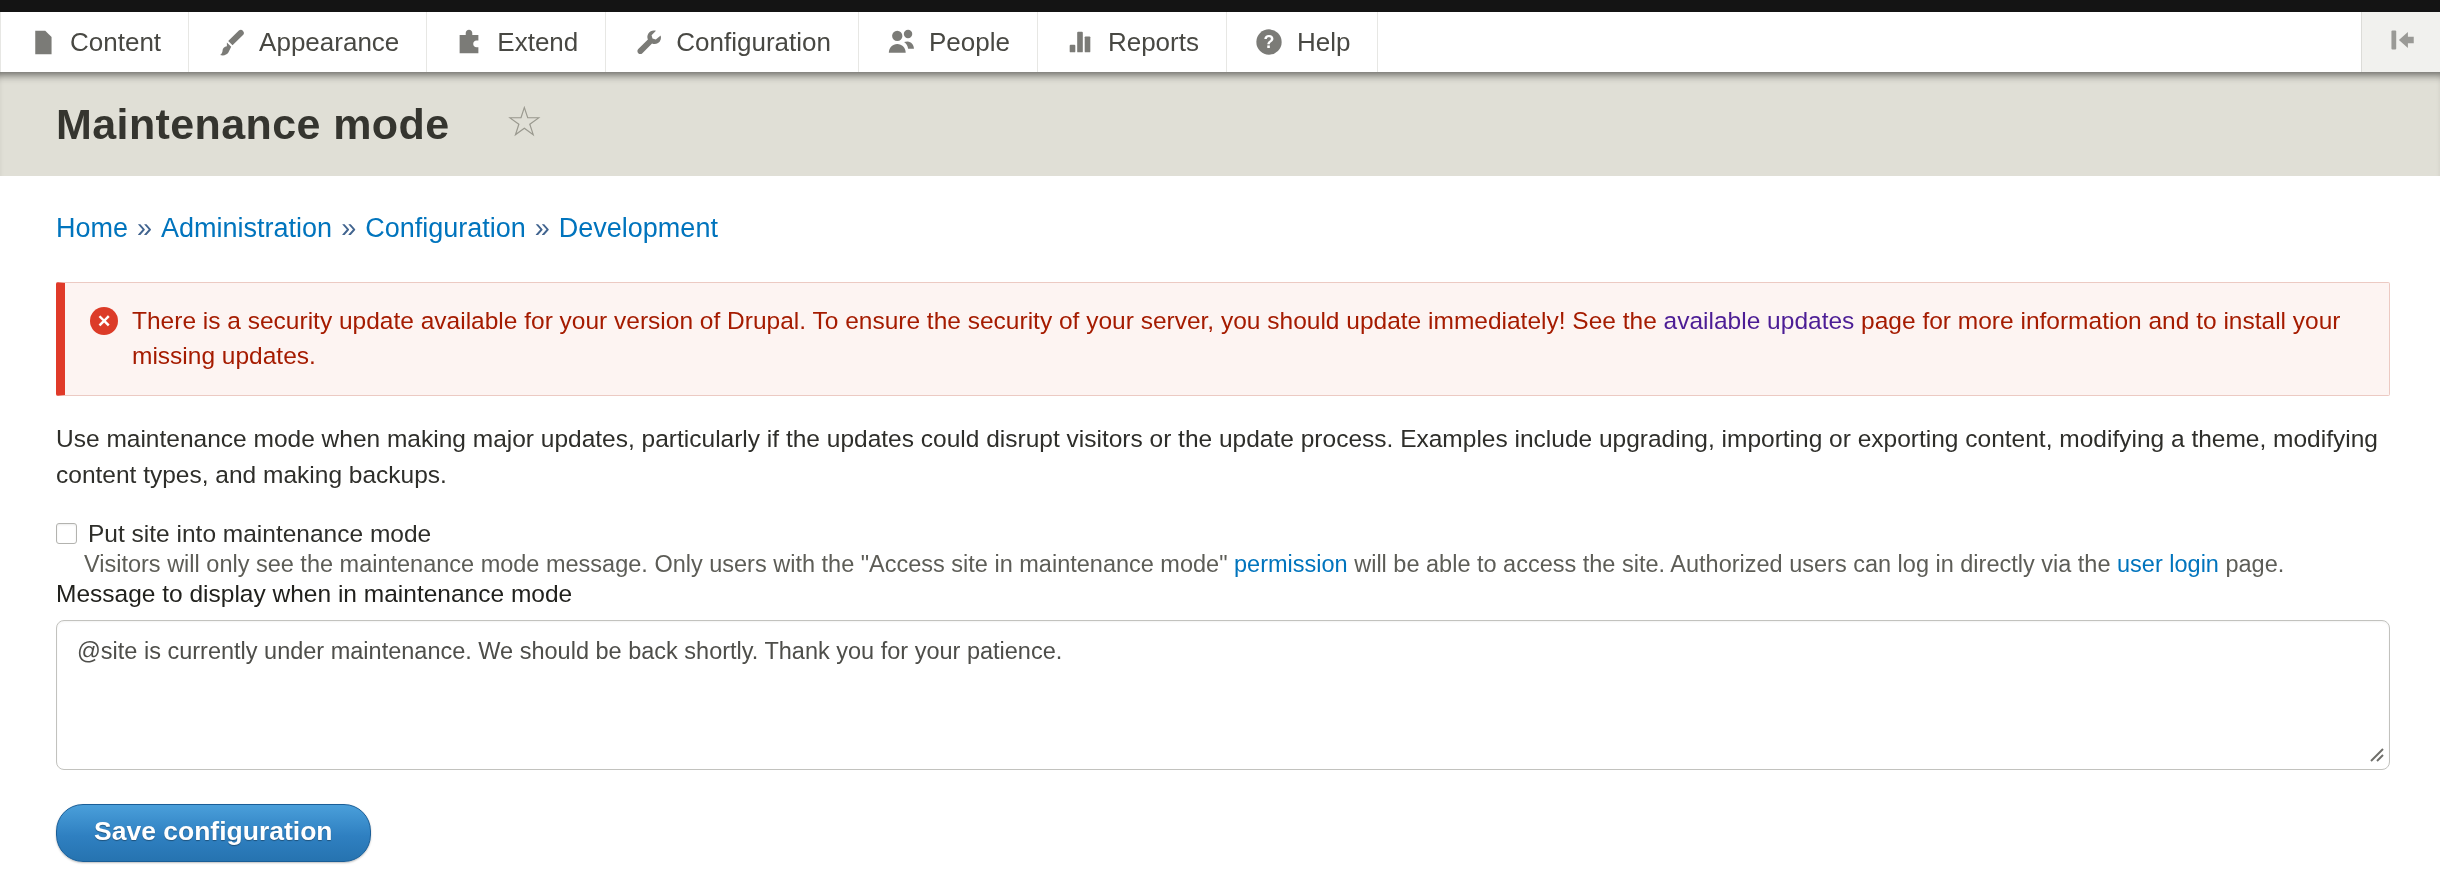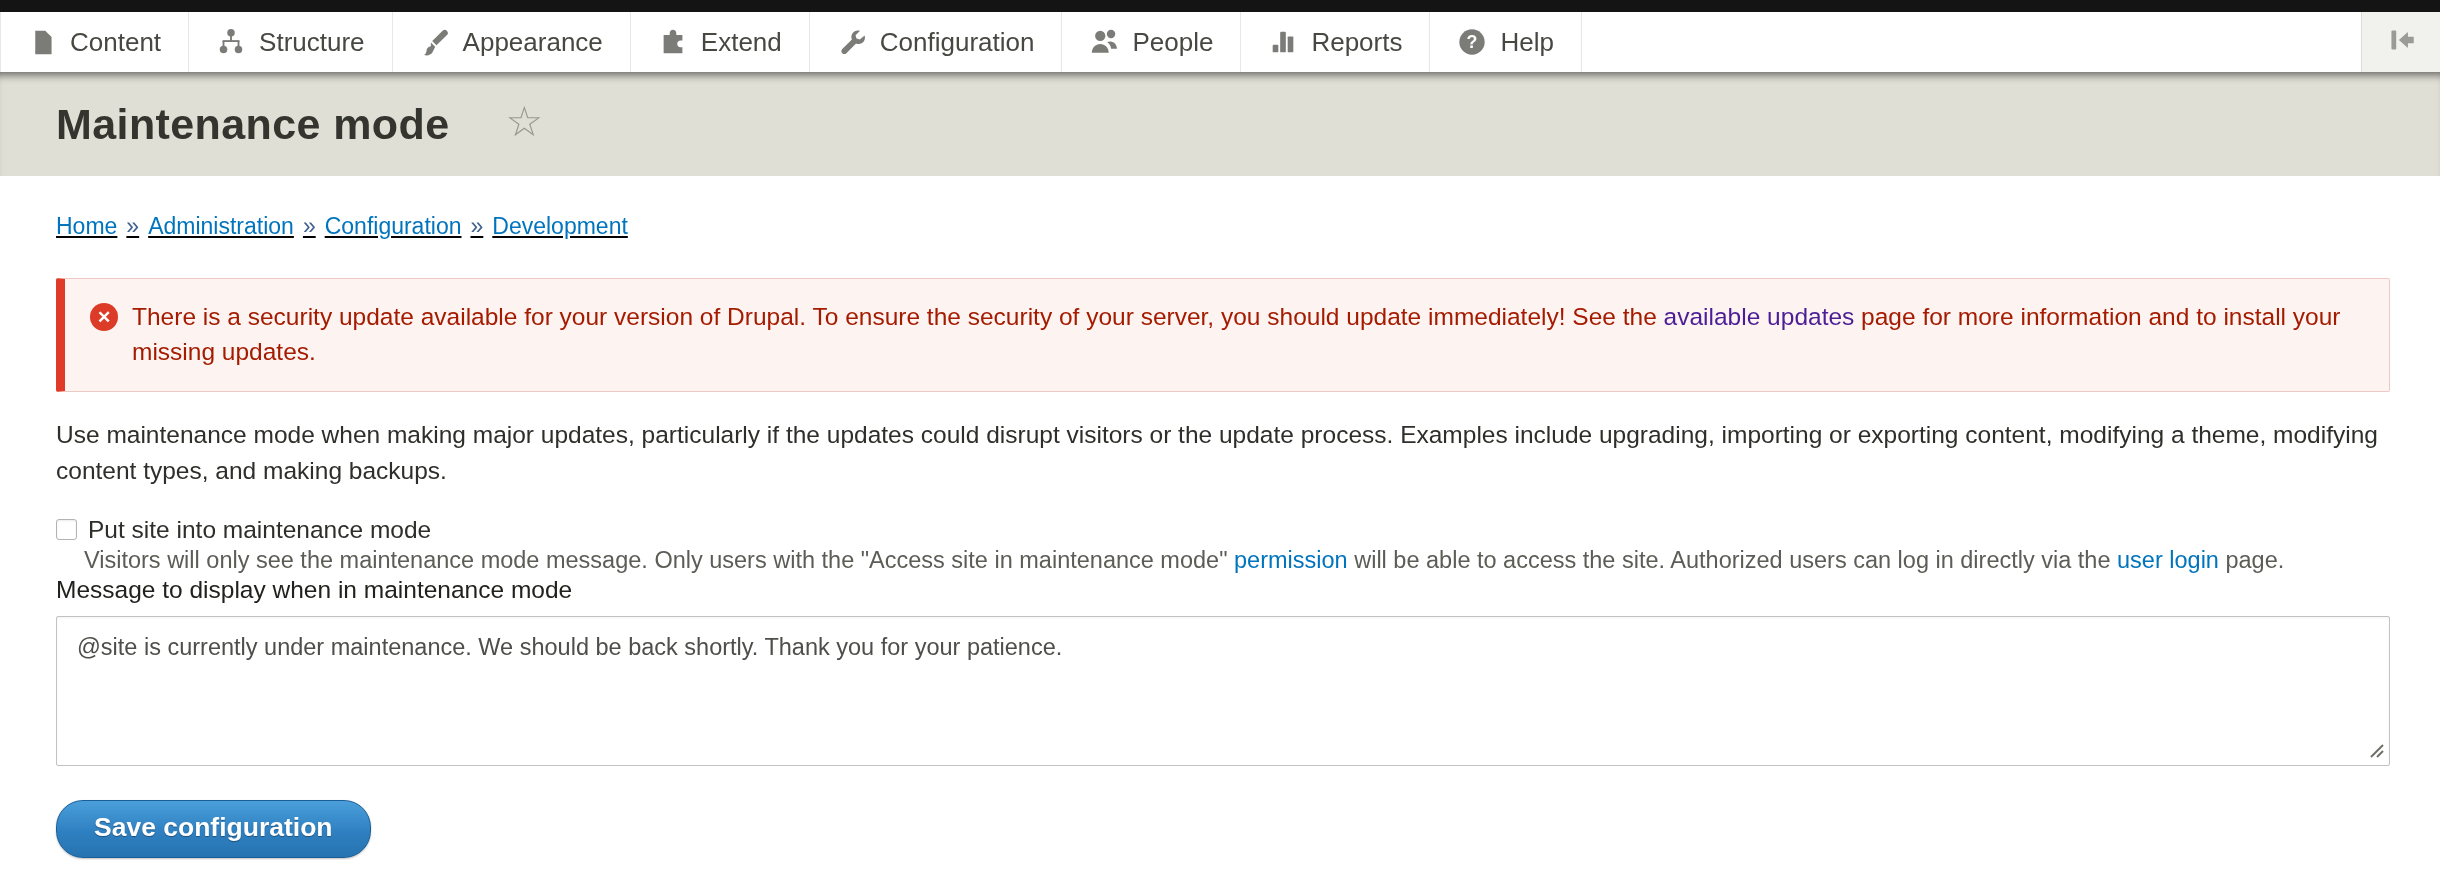--- a/index.html
+++ b/index.html
@@ -23,21 +23,21 @@
   
   .page-header{
     height:104px;background:#e0dfd6;display:flex;align-items:center;padding-left:56px;
     box-shadow:inset 0 9px 8px -6px rgba(0,0,0,.55);
     gap:36px;
   }
   .page-title{font-size:43px;font-weight:bold;color:#35352f;letter-spacing:.4px;}
   .star-flag{font-size:42px;color:#9a998f;margin-left:20px;line-height:1;transform:translateY(-2px);cursor:pointer;}
   
   .content{padding:0 50px 0 56px;}
-  .breadcrumb{margin-top:37px;font-size:23px;text-decoration:underline;}
+  .breadcrumb{margin-top:37px;font-size:27px;}
   .breadcrumb a{color:#0074bd;text-decoration:none;cursor:pointer;}
   .crumb-sep{color:#41648f;margin:0 9px;}
   
   .messages-error{
     position:relative;margin-top:38px;background:#fdf4f2;
     border:1px solid #eccac3;border-left:9px solid #e03a29;border-radius:2px;
     padding:20px 28px 22px 67px;font-size:24.5px;line-height:35px;color:#a51b00;
   }
   .error-icon{
     position:absolute;left:25px;top:24px;width:28px;height:28px;border-radius:50%;
@@ -54,21 +54,21 @@
     border:1px solid #b3b3af;border-radius:3px;background:#fff;
     box-shadow:inset 0 1px 2px rgba(0,0,0,.08);cursor:pointer;
   }
   .form-desc{margin-left:28px;font-size:23.5px;color:#5d5d57;line-height:32px;}
   .form-desc a{color:#0074bd;text-decoration:none;cursor:pointer;}
   
   .field-label{font-size:24.5px;font-weight:normal;color:#21211d;}
   .textarea-wrap{position:relative;margin-top:12px;}
   .textarea-wrap textarea{
     display:block;width:100%;box-sizing:border-box;height:150px;
-    border:1px solid #c2c2be;border-radius:2px;padding:15px 20px;
+    border:1px solid #c2c2be;border-radius:8px;padding:15px 20px;
     font-family:"Liberation Sans",sans-serif;font-size:23.5px;color:#4e4e4a;line-height:31px;
     resize:none;outline:none;box-shadow:inset 0 1px 2px rgba(0,0,0,.05);background:#fff;
   }
   .resize-grip{position:absolute;right:5px;bottom:7px;width:18px;height:18px;cursor:nwse-resize;}
   .resize-grip svg{display:block;stroke:#6e6e6a;stroke-width:2;}
   
   .save-btn{
     margin-top:34px;display:inline-block;padding:11px 37px 14px;cursor:pointer;
     font-family:"Liberation Sans",sans-serif;font-size:26.5px;font-weight:bold;color:#fff;
     background:linear-gradient(180deg,#4a9fda 0%,#2f80c1 55%,#2673b0 100%);
@@ -82,34 +82,20 @@
 <div class="top-strip"></div>
 
 <div class="toolbar">
   <div class="tab">
     <span>
         <svg width="29" height="29" viewBox="0 0 32 32">
           <path d="M8 3h11l7 7v19H8z"></path>
         </svg>
       </span>
     <span class="tab-label">Content</span>
-  </div>
-  <div class="tab">
-    <span>
-        <svg width="30" height="30" viewBox="0 0 32 32">
-          <circle cx="16" cy="6" r="4"></circle>
-          <rect x="15" y="8" width="2" height="7"></rect>
-          <rect x="7" y="14" width="18" height="2"></rect>
-          <rect x="7" y="15" width="2" height="6"></rect>
-          <rect x="23" y="15" width="2" height="6"></rect>
-          <circle cx="8" cy="24" r="4"></circle>
-          <circle cx="24" cy="24" r="4"></circle>
-        </svg>
-      </span>
-    <span class="tab-label">Structure</span>
   </div>
   <div class="tab">
     <span>
         <svg width="30" height="30" viewBox="0 0 32 32">
           <path d="M29 4.5c1.2 1.2 1 3-.2 4L17.6 19.5l-4.6-4.6L24.4 3.8c1.2-1.2 3-1.3 4-.2z"></path>
           <path d="M11.6 16.4l4.6 4.6-3 6.3c-1.7 2.8-5.6 3.7-8.9 2.5 1.8-1 2.7-2.8 2.7-4.8 0-2.4 1.9-4.2 4.6-4.6z"></path>
         </svg>
       </span>
     <span class="tab-label">Appearance</span>
   </div>

